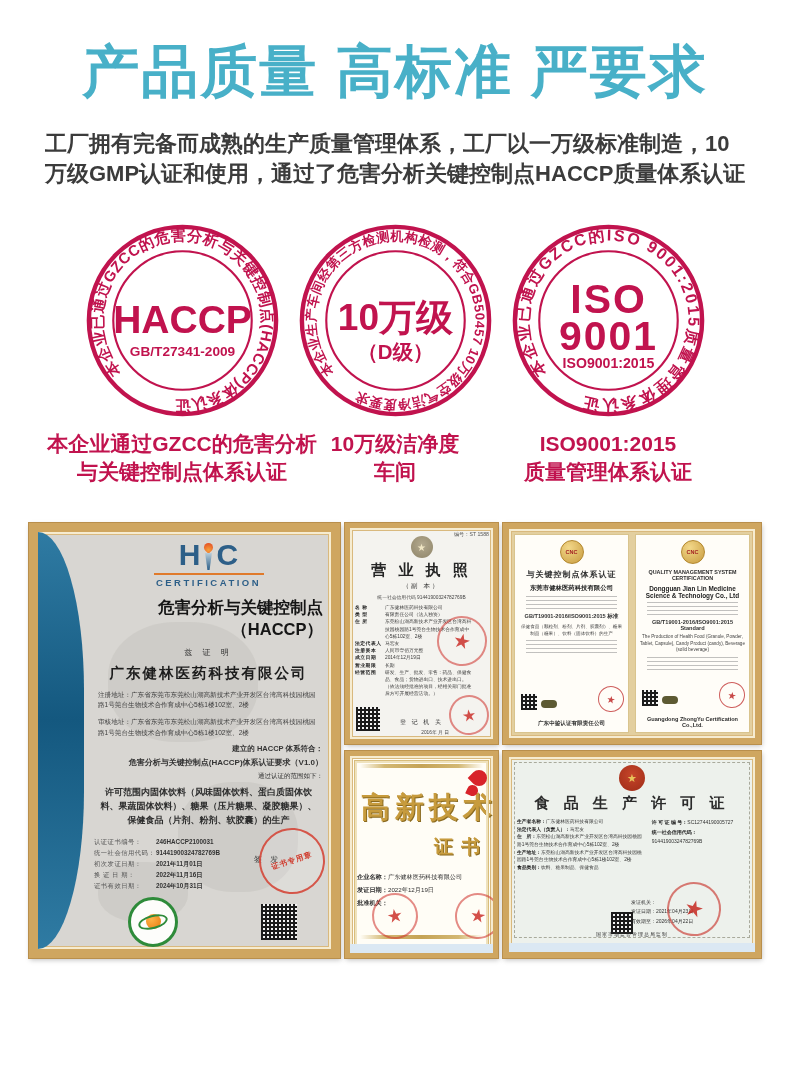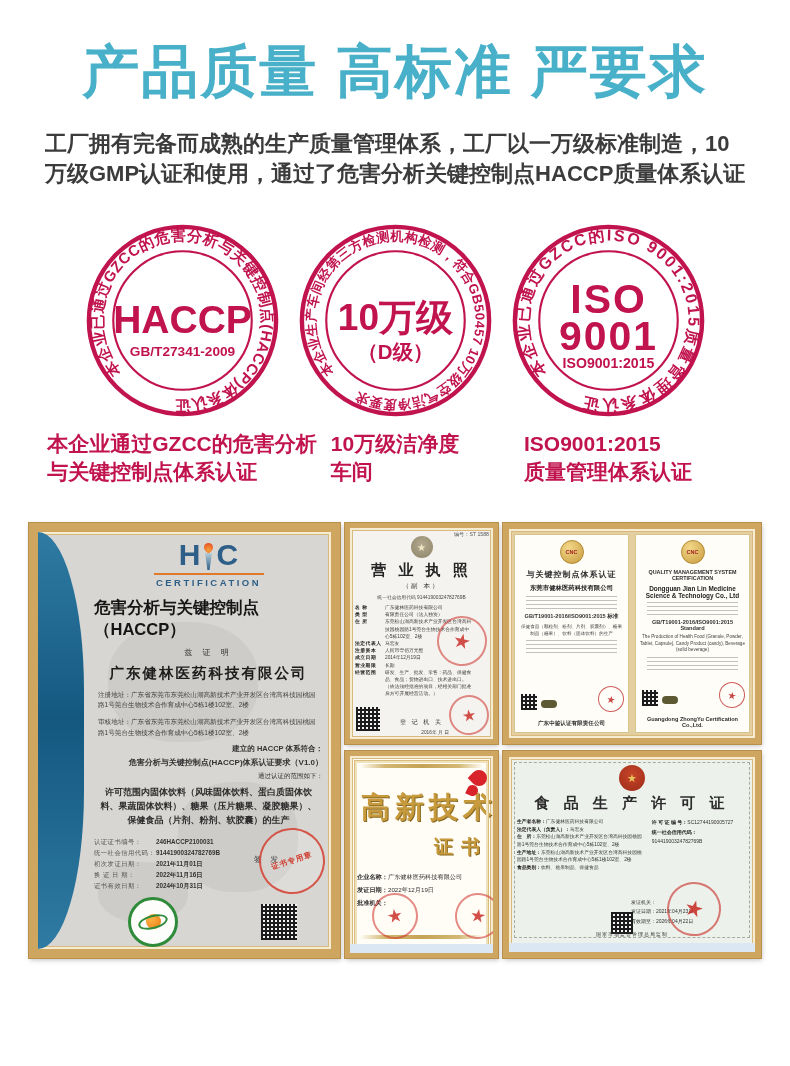--- a/index.html
+++ b/index.html
@@ -23,21 +23,21 @@
   .rim { font-weight:700; }
   .rim-a { font-size:15.5px; letter-spacing:.5px; }
   .rim-b { font-size:13.5px; letter-spacing:.4px; }
   .rim-c { font-size:16.5px; letter-spacing:2px; }
   .center-big { font-size:40px; font-weight:800; text-anchor:middle; }
   .center-big2 { font-size:38px; font-weight:800; text-anchor:middle; }
   .center-serif { font-family:"DejaVu Serif","Liberation Serif",serif; font-size:42px; font-weight:700; text-anchor:middle; letter-spacing:2px; }
   .center-sub { font-size:14px; font-weight:700; text-anchor:middle; }
   .center-sub2 { font-size:21px; font-weight:800; text-anchor:middle; }
   .center-sub3 { font-size:14.5px; font-weight:800; text-anchor:middle; }
-  .seal-caption { margin-top:12px; text-align:left; color:#c1134e; font-weight:800;
+  .seal-caption { margin-top:12px; text-align:center; color:#c1134e; font-weight:800;
     font-size:21px; line-height:1.3; white-space:nowrap; }
 
   
   .certs { width:732px; margin:38px auto 0; display:flex; gap:5px; }
   .gframe { box-sizing:border-box; background:#fff; position:relative; overflow:hidden;
     border:6px solid #cfa660;
     box-shadow: inset 0 0 0 2px #f6ecd1, inset 0 0 0 3px #d9b97e, 0 0 0 1px #b98f4c, 1px 2px 5px rgba(0,0,0,.25); }
   .right-col { display:flex; flex-direction:column; gap:7px; width:416px; }
   .cert-row { display:flex; gap:5px; }
 
@@ -52,21 +52,21 @@
   .hic-logo { display:flex; align-items:flex-end; justify-content:center; gap:2px;
     color:#2d5f88; font-weight:800; font-size:30px; line-height:1; }
   .torch { display:inline-flex; flex-direction:column; align-items:center; width:12px; }
   .flame { width:9px; height:9px; border-radius:50% 50% 50% 0; transform:rotate(-45deg);
     background:radial-gradient(circle at 30% 70%, #f7a23b, #e03c1f); }
   .handle { width:9px; height:17px; margin-top:1px;
     background:linear-gradient(180deg,#b9cdd9,#2d5f88);
     clip-path:polygon(12% 0, 88% 0, 62% 100%, 38% 100%); }
   .hic-cert-word { text-align:center; color:#2d5f88; font-weight:800; font-size:9.5px;
     letter-spacing:2.5px; margin-top:3px; border-top:2px solid #e07a2a; width:110px; align-self:center; padding-top:2px; }
-  .hc-title1 { margin-top:9px; text-align:left; font-size:16.5px; font-weight:800; color:#151515; }
+  .hc-title1 { margin-top:9px; text-align:right; font-size:16.5px; font-weight:800; color:#151515; }
   .hc-title2 { text-align:center; font-size:15.5px; font-weight:800; color:#151515; margin-top:3px; letter-spacing:4px; }
   .hc-attest { text-align:center; font-size:8px; color:#333; margin-top:6px; letter-spacing:4px; }
   .hc-company { text-align:center; font-size:14.5px; font-weight:800; color:#1c1c1c; margin-top:6px; letter-spacing:2px; }
   .hc-addr { margin:7px 4px 0; font-size:6.6px; color:#3d3d3d; line-height:1.55; text-align:left; }
   .hc-line-c { text-align:right; color:#333; }
   .hc-establish { font-size:7.5px; font-weight:700; margin-top:6px; }
   .hc-standard { font-size:8px; font-weight:700; margin-top:3px; }
   .hc-scope-intro { font-size:6.5px; margin-top:4px; }
   .hc-scope { text-align:center; font-size:9px; font-weight:800; color:#2c2c2c; line-height:1.55; margin:5px 6px 0; }
   .hc-bottom { display:flex; margin-top:8px; }

